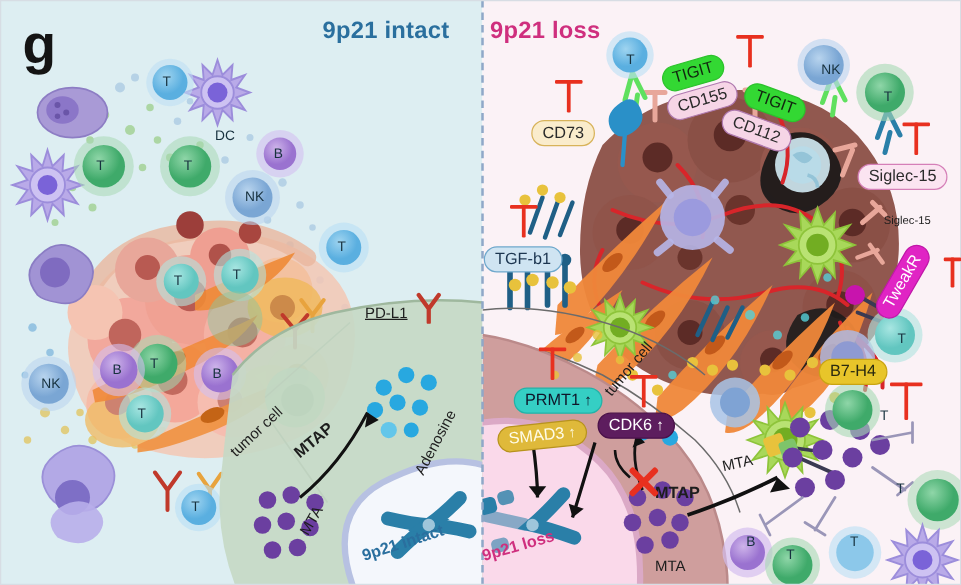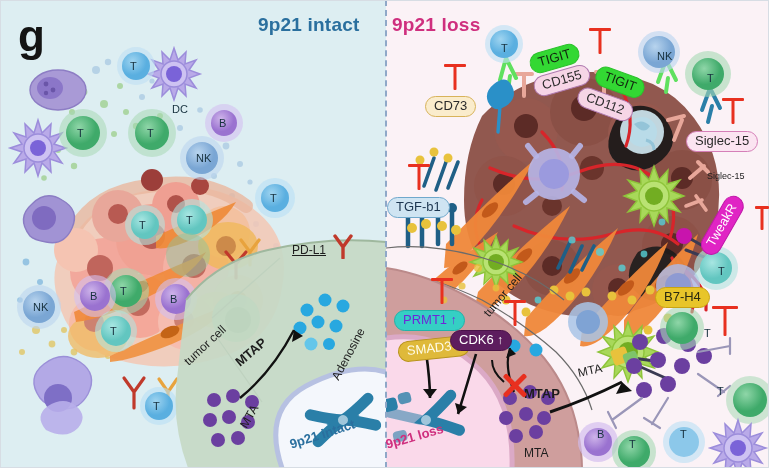--- a/index.html
+++ b/index.html
@@ -612,23 +612,23 @@
     <div class="lbl bold rot" style="left: 386px; top: 437px; transform: rotate(-16deg); color: rgb(207, 47, 126); font-size: 13px;">9p21 loss</div>
     <div class="badge rot" style="left: 530px; top: 55px; background: rgb(51, 216, 51); color: rgb(18, 38, 15); border: 1.5px solid rgb(44, 194, 44); transform: rotate(-16deg);"><span>TIGIT</span></div>
     <div class="badge rot" style="left: 534px; top: 78px; background: rgb(246, 213, 230); color: rgb(42, 42, 42); border: 1.5px solid rgb(176, 122, 176); transform: rotate(-16deg);"><span>CD155</span></div>
     <div class="badge rot" style="left: 596px; top: 63px; background: rgb(51, 216, 51); color: rgb(18, 38, 15); border: 1.5px solid rgb(44, 194, 44); transform: rotate(20deg);"><span>TIGIT</span></div>
     <div class="badge rot" style="left: 578px; top: 84px; background: rgb(246, 213, 230); color: rgb(42, 42, 42); border: 1.5px solid rgb(176, 122, 176); transform: rotate(20deg);"><span>CD112</span></div>
     <div class="badge" style="left: 425px; top: 96px; background: rgb(250, 236, 204); color: rgb(42, 42, 42); border: 1.5px solid rgb(216, 179, 90);"><span>CD73</span></div>
     <div class="badge" style="left: 686px; top: 131px; background: rgb(251, 228, 241); color: rgb(42, 42, 42); border: 1.5px solid rgb(213, 127, 184);"><span>Siglec-15</span></div>
     <div class="badge" style="left: 387px; top: 197px; background: rgb(207, 228, 242); color: rgb(28, 53, 80); border: 1.5px solid rgb(111, 168, 204);"><span>TGF-b1</span></div>
     <div class="badge rot" style="left: 706px; top: 243px; background: rgb(224, 36, 196); color: rgb(255, 255, 255); border: 1.5px solid rgb(192, 24, 168); transform: rotate(-60deg);"><span>TweakR</span></div>
     <div class="badge" style="left: 655px; top: 287px; background: rgb(232, 197, 42); color: rgb(42, 42, 16); border: 1.5px solid rgb(201, 164, 19);"><span>B7-H4</span></div>
-    <div class="badge" style="left: 394px; top: 310px; background: rgb(53, 207, 196); color: #6d28d9; border: 1.5px solid rgb(33, 179, 168);"><span>PRMT1</span><span class="arrow-up"> ↑</span></div>
+    <div class="badge" style="left: 411px; top: 310px; background: rgb(53, 207, 196); color: #0f172a; border: 1.5px solid rgb(33, 179, 168);"><span>PRMT1</span><span class="arrow-up"> ↑</span></div>
     <div class="badge rot" style="left: 398px; top: 342px; background: rgb(223, 185, 58); color: rgb(255, 252, 232); border: 1.5px solid rgb(183, 147, 29); transform: rotate(-6deg);"><span>SMAD3</span><span class="arrow-up"> ↑</span></div>
-    <div class="badge" style="left: 450px; top: 330px; background: rgb(93, 29, 94); color: rgb(255, 255, 255); border: 1.5px solid rgb(74, 17, 73);"><span>CDK6</span><span class="arrow-up"> ↑</span></div>
+    <div class="badge" style="left: 478px; top: 330px; background: rgb(93, 29, 94); color: rgb(255, 255, 255); border: 1.5px solid rgb(74, 17, 73);"><span>CDK6</span><span class="arrow-up"> ↑</span></div>
     <div class="inhib" style="left: 444px; top: 64px; width: 22px; height: 26px;">
       <div class="bar"></div>
       <div class="stem"></div>
     </div>
     <div class="inhib" style="left: 589px; top: 28px; width: 22px; height: 26px;">
       <div class="bar"></div>
       <div class="stem"></div>
     </div>
     <div class="inhib" style="left: 722px; top: 98px; width: 22px; height: 26px;">
       <div class="bar"></div>

